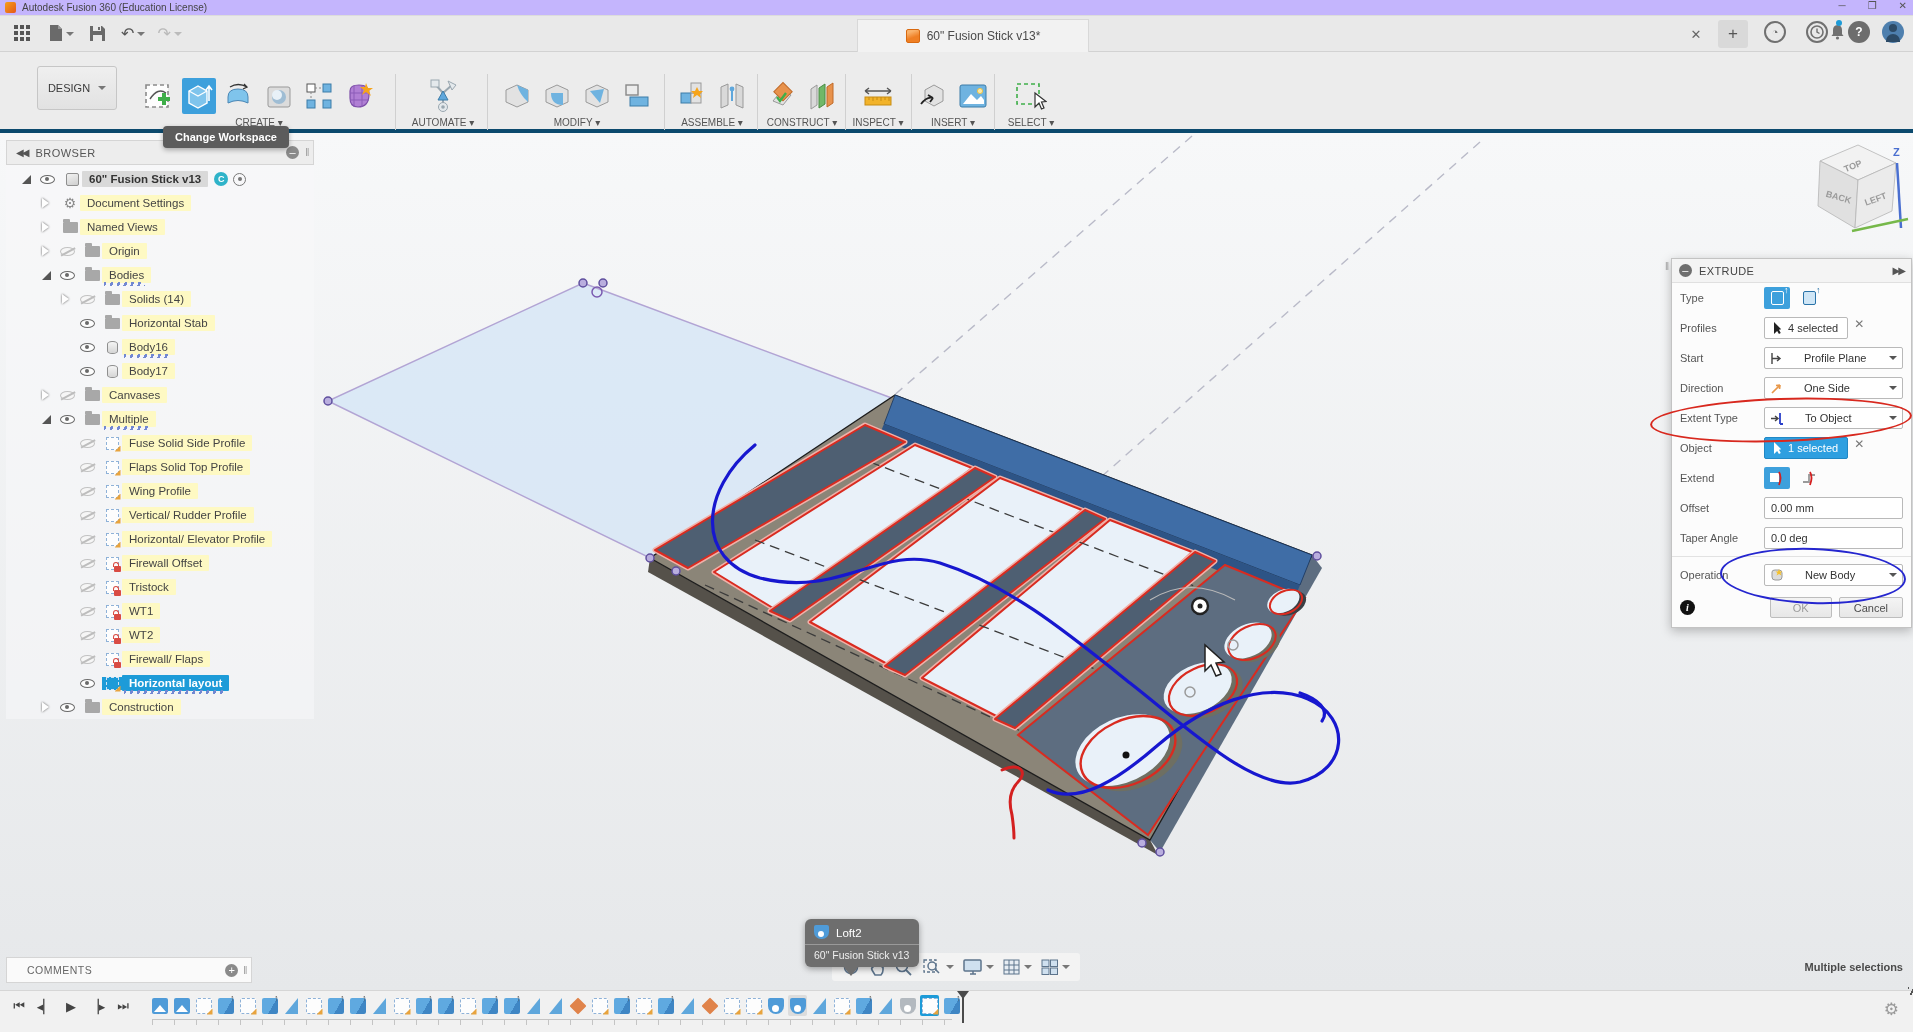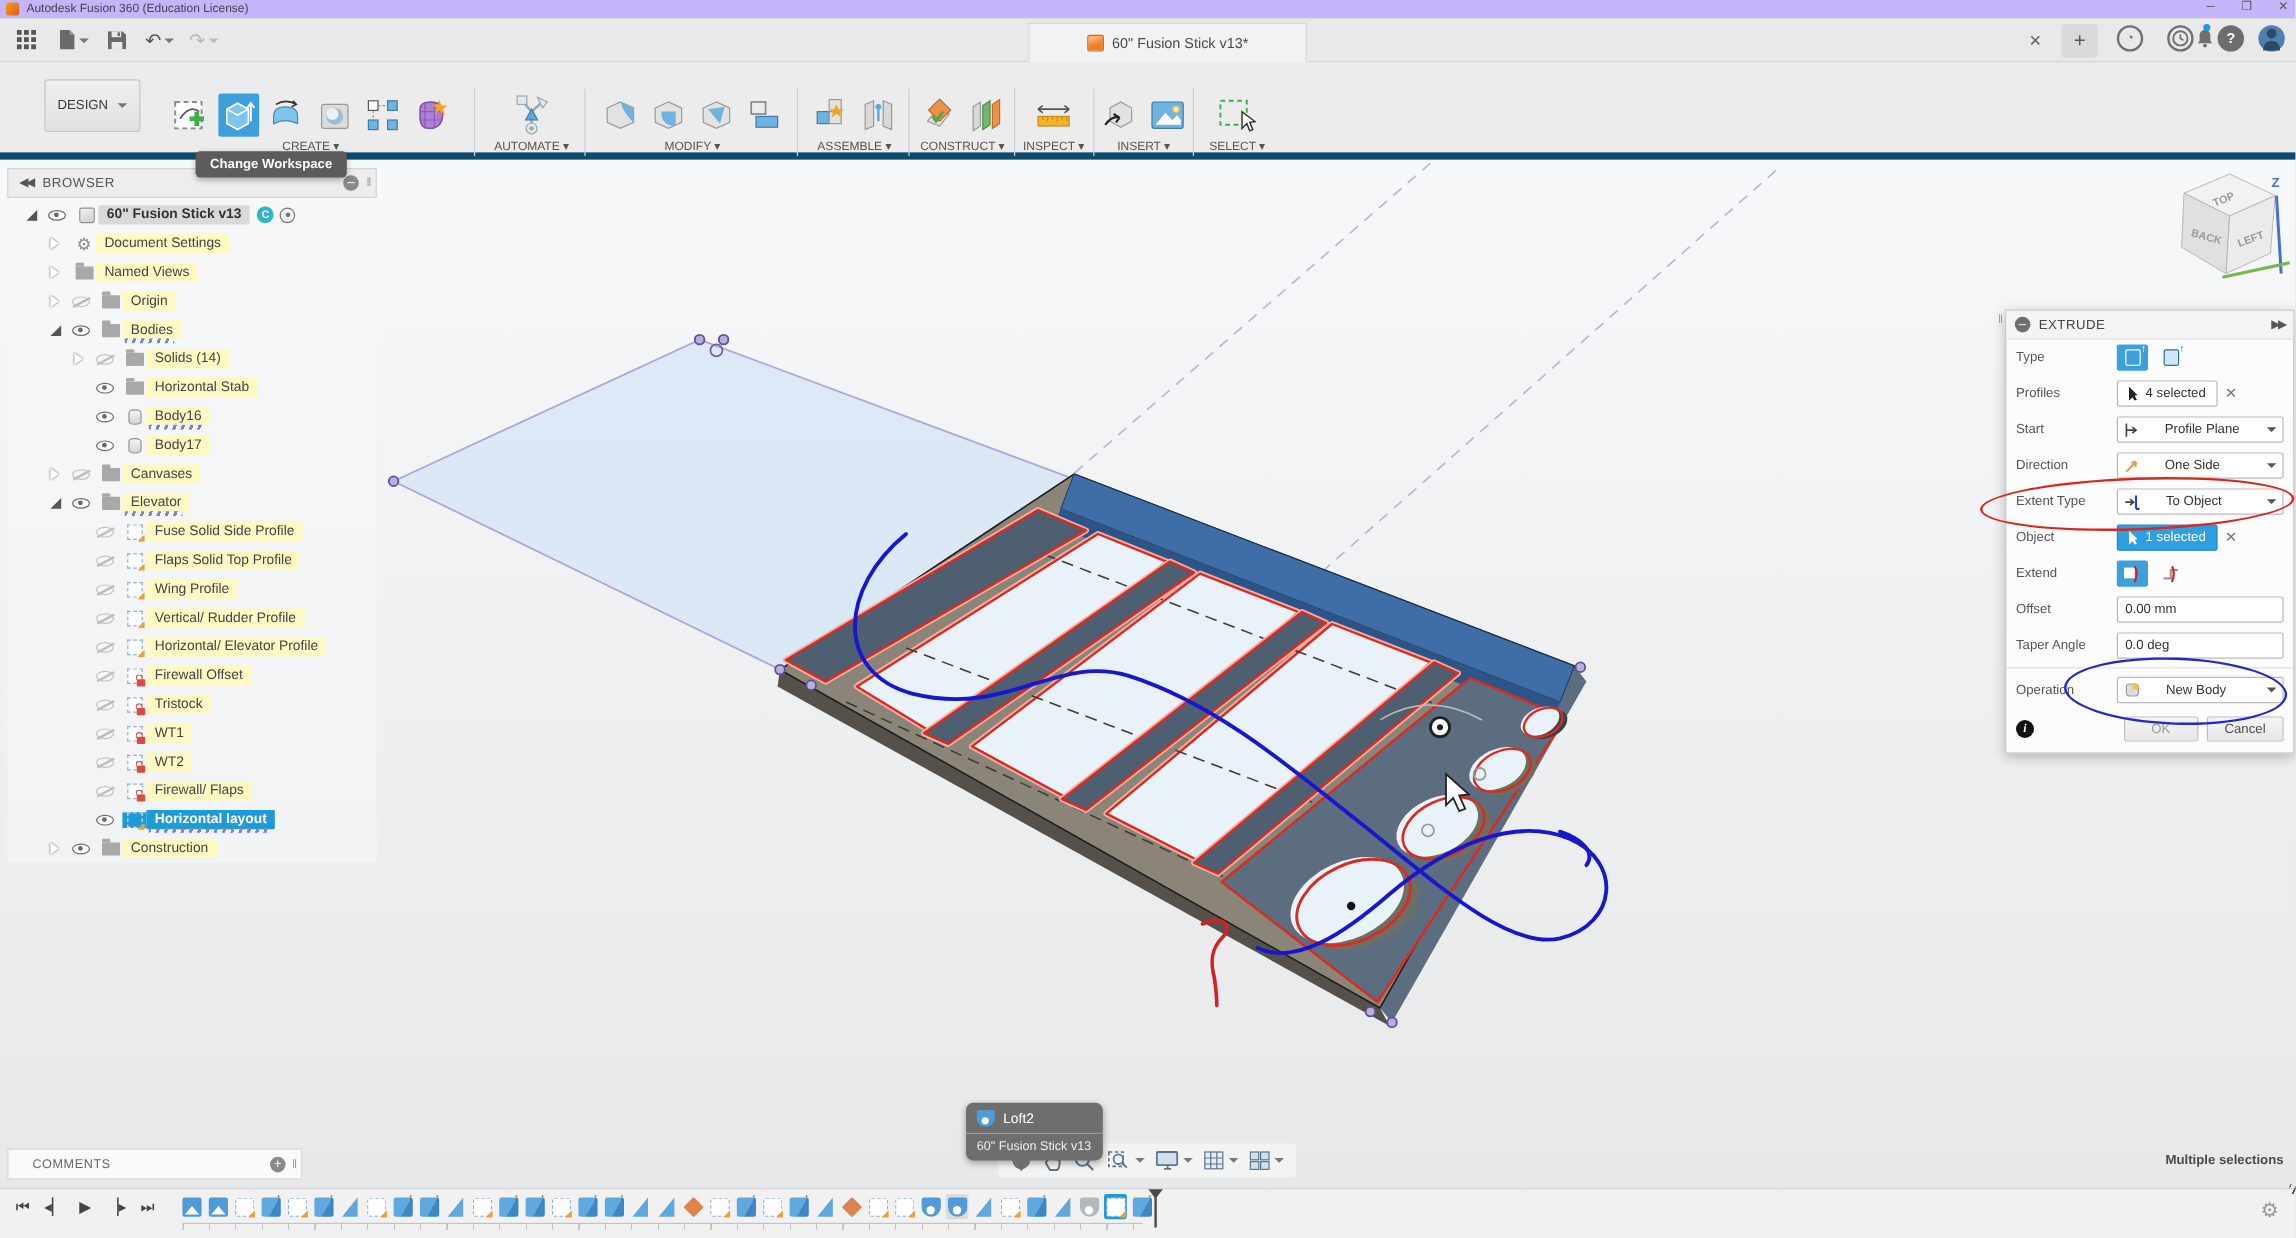--- a/index.html
+++ b/index.html
@@ -21,21 +21,21 @@
   .tab-close{position:absolute;left:1684px;top:22px;width:24px;height:24px;font-size:13px;color:#666;display:flex;align-items:center;justify-content:center}
   .tab-new{position:absolute;left:1718px;top:20px;width:30px;height:28px;background:#d9d9d9;border-radius:3px;color:#555;font-size:17px;display:flex;align-items:center;justify-content:center}
   .tr-ico{position:absolute;top:21px;width:22px;height:22px;border-radius:50%;display:flex;align-items:center;justify-content:center}
   .ring{border:2px solid #707070;color:#707070;font-size:11px;font-weight:bold}
   .help{background:#6d6d6d;color:#fff;font-size:12px;font-weight:bold}
   .avatar{background:#4e7fae}
   .avatar::before{content:"";width:8px;height:8px;background:#2c4a66;border-radius:50%;position:absolute;top:3px}
   .avatar::after{content:"";width:14px;height:8px;background:#2c4a66;border-radius:7px 7px 0 0;position:absolute;bottom:1px}
   .bell-dot{position:absolute;left:1836px;top:20px;width:6px;height:6px;border-radius:50%;background:#1e9bd7}
   
-  .ribbon{position:absolute;top:52px;left:0;right:0;height:81px;background:#ececec;border-bottom:6px solid #0c4a6e}
+  .ribbon{position:absolute;top:52px;left:0;right:0;height:81px;background:#ececec;border-bottom:4px solid #0c4a6e}
   .design-btn{position:absolute;left:37px;top:14px;width:80px;height:44px;background:linear-gradient(#efefef,#e2e2e2);border:1px solid #c6c6c6;border-radius:3px;display:flex;align-items:center;justify-content:center;font-size:11px;color:#3a3a3a;gap:5px}
   .rtabs{position:absolute;left:130px;top:3px;display:flex;gap:34px;font-size:11px;color:#5a5a5a}
   .rtab{padding:2px 4px;letter-spacing:.3px}
   .rtab.active{color:#1e9bd7}
   .rgroup{position:absolute;top:20px;text-align:center}
   .rgroup .icons{display:flex;align-items:flex-end;justify-content:center;gap:6px;height:42px}
   .glabel{font-size:10px;color:#555;margin-top:3px;white-space:nowrap}
   .gsep{position:absolute;top:22px;width:1px;height:56px;background:#d0d0d0}
   .ricon{width:34px;height:36px;display:flex;align-items:center;justify-content:center}
   .ricon.sel{background:#3da0dc;border-radius:2px}
@@ -89,21 +89,21 @@
   .badge-target::after{content:"";width:4px;height:4px;border-radius:50%;background:#777}
   .squiggle .pill::after{content:"";position:absolute;left:2px;right:6px;bottom:-3px;height:4px;background:repeating-linear-gradient(110deg,#7288d2 0 2.5px,transparent 2.5px 6.5px)}
   
   .dialog{position:absolute;left:1671px;top:258px;width:241px;background:#fcfcfc;border:1px solid #c3c3c3;box-shadow:0 3px 10px rgba(0,0,0,.25);z-index:20;font-size:11px;color:#555}
   .dlg-grip{position:absolute;left:-7px;top:2px;color:#999;font-size:10px}
   .dlg-head{height:24px;background:#f4f4f4;border-bottom:1px solid #e0e0e0;display:flex;align-items:center;padding:0 7px;font-size:11px;color:#444;letter-spacing:.4px}
   .dlg-head .minus-circle{width:13px;height:13px;background:#6e6e6e;margin-right:7px}
   .ffwd{margin-left:auto;color:#555;font-size:10px;letter-spacing:-2px}
   .dlg-row{display:flex;align-items:center;padding:4px 8px;min-height:29px}
   .dlg-label{flex:0 0 84px}
-  .dlg-ctl{flex:1;display:flex;align-items:center;gap:6px}
+  .dlg-ctl{flex:1;display:flex;gap:6px}
   .select{flex:1;height:22px;background:#fff;border:1px solid #b9b9b9;border-radius:2px;display:flex;align-items:center;padding:0 5px;gap:21px;color:#333}
   .select .caret{margin-left:auto;border-top-color:#555}
   .btn-sel{height:22px;background:#fff;border:1px solid #b9b9b9;border-radius:2px;display:flex;align-items:center;padding:0 9px;gap:5px;color:#333}
   .btn-sel.blue{background:#2e9fe0;border-color:#2187c4;color:#fff}
   .xicon{color:#777;font-size:12px;font-weight:bold}
   .input{flex:1;height:22px;background:#fff;border:1px solid #b9b9b9;border-radius:2px;display:flex;align-items:center;padding:0 6px;color:#333}
   .type-ico{width:26px;height:22px;border-radius:2px;display:flex;align-items:center;justify-content:center}
   .type-ico.on{background:#3da0dc}
   .mini-cube{width:13px;height:14px;border:1.6px solid #2a73a8;border-radius:2px;background:#cfe6f6;position:relative}
   .type-ico.on .mini-cube{border-color:#fff;background:#3da0dc}
@@ -709,21 +709,21 @@
   </div>
       <div class="tree-row level-1 disclosure-open eye-on icon-folder squiggle">
     <span class="disc"></span>
     <span class="eye">
           <i></i>
         </span>
     <span class="ticon">
           <span class="folderi"></span>
         </span>
     <span class="pill">
-          <span class="tlabel">Elevator</span>
+          <span class="tlabel">Multiple</span>
         </span>
 
   </div>
       <div class="tree-row level-2 disclosure-none eye-off icon-sketch">
     <span class="disc"></span>
     <span class="eye">
           <i></i>
         </span>
     <span class="ticon">
           <span class="sketchi"></span>

